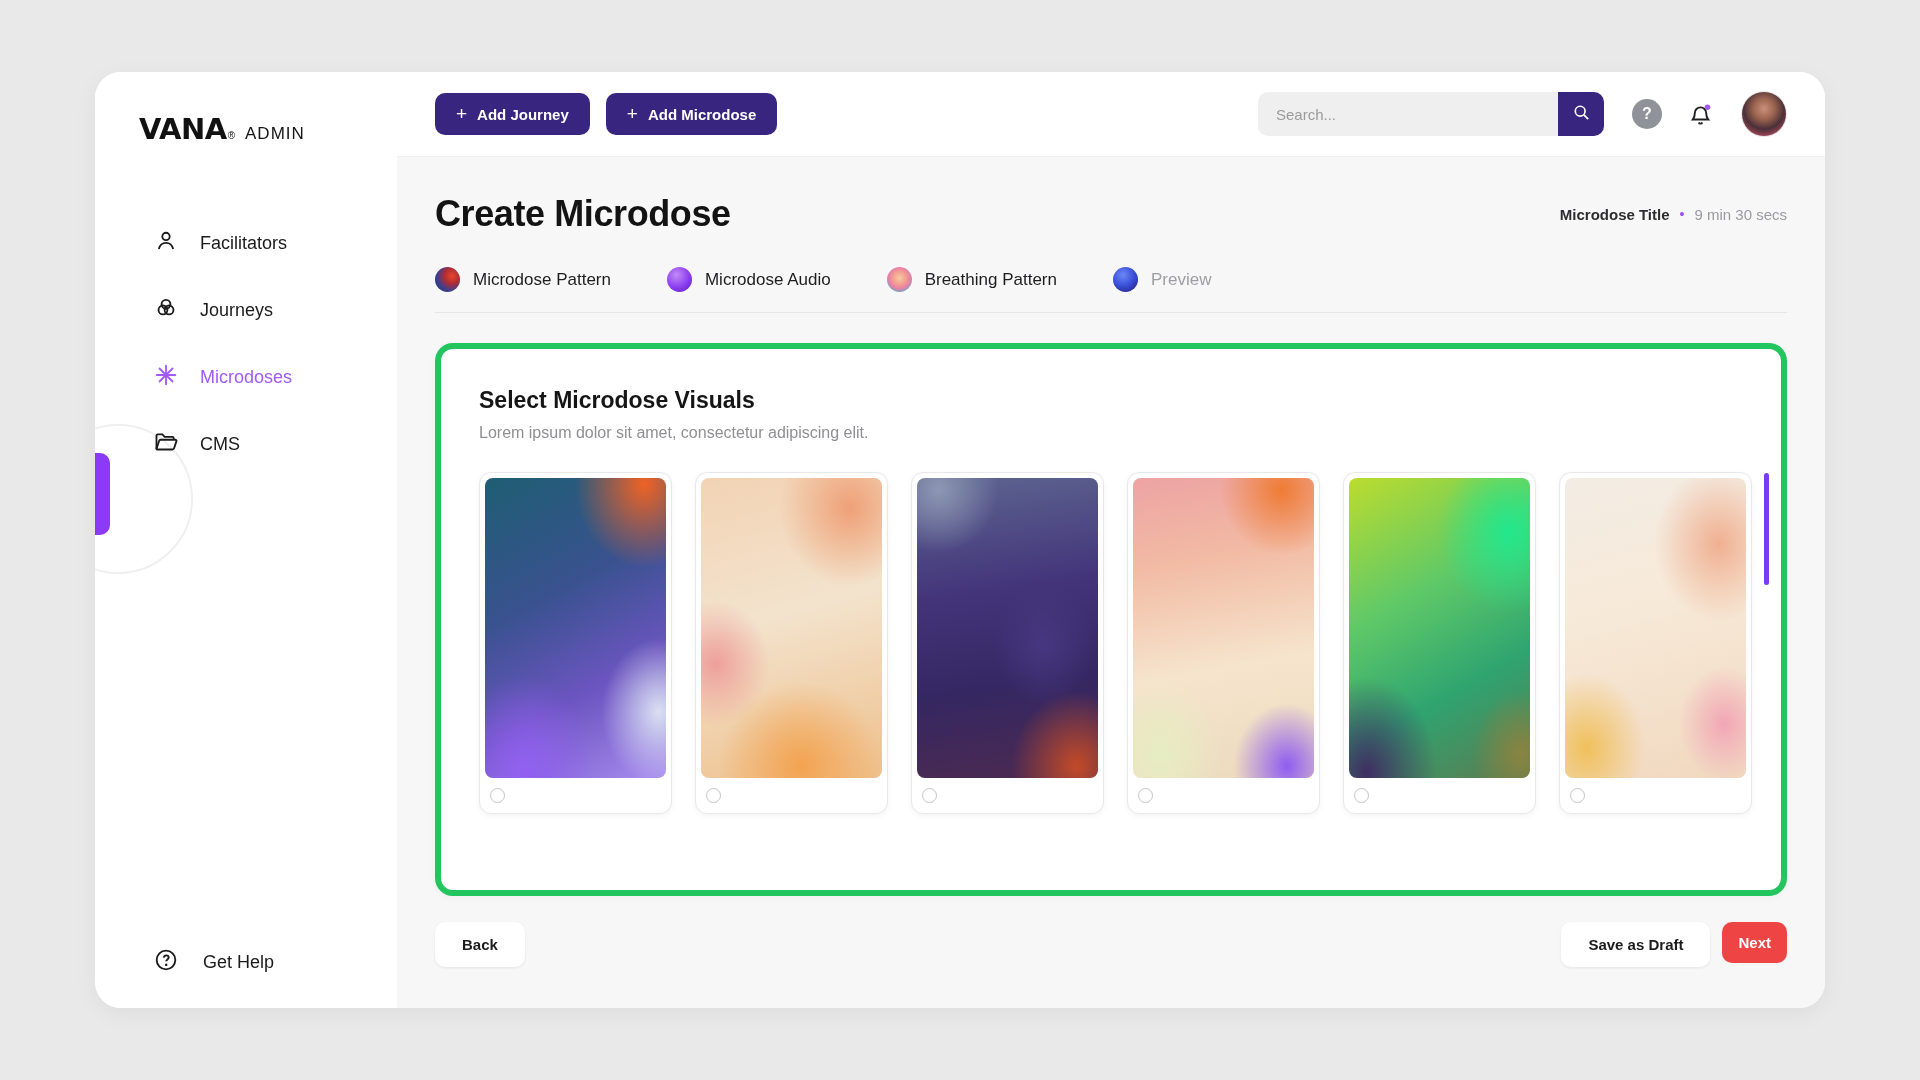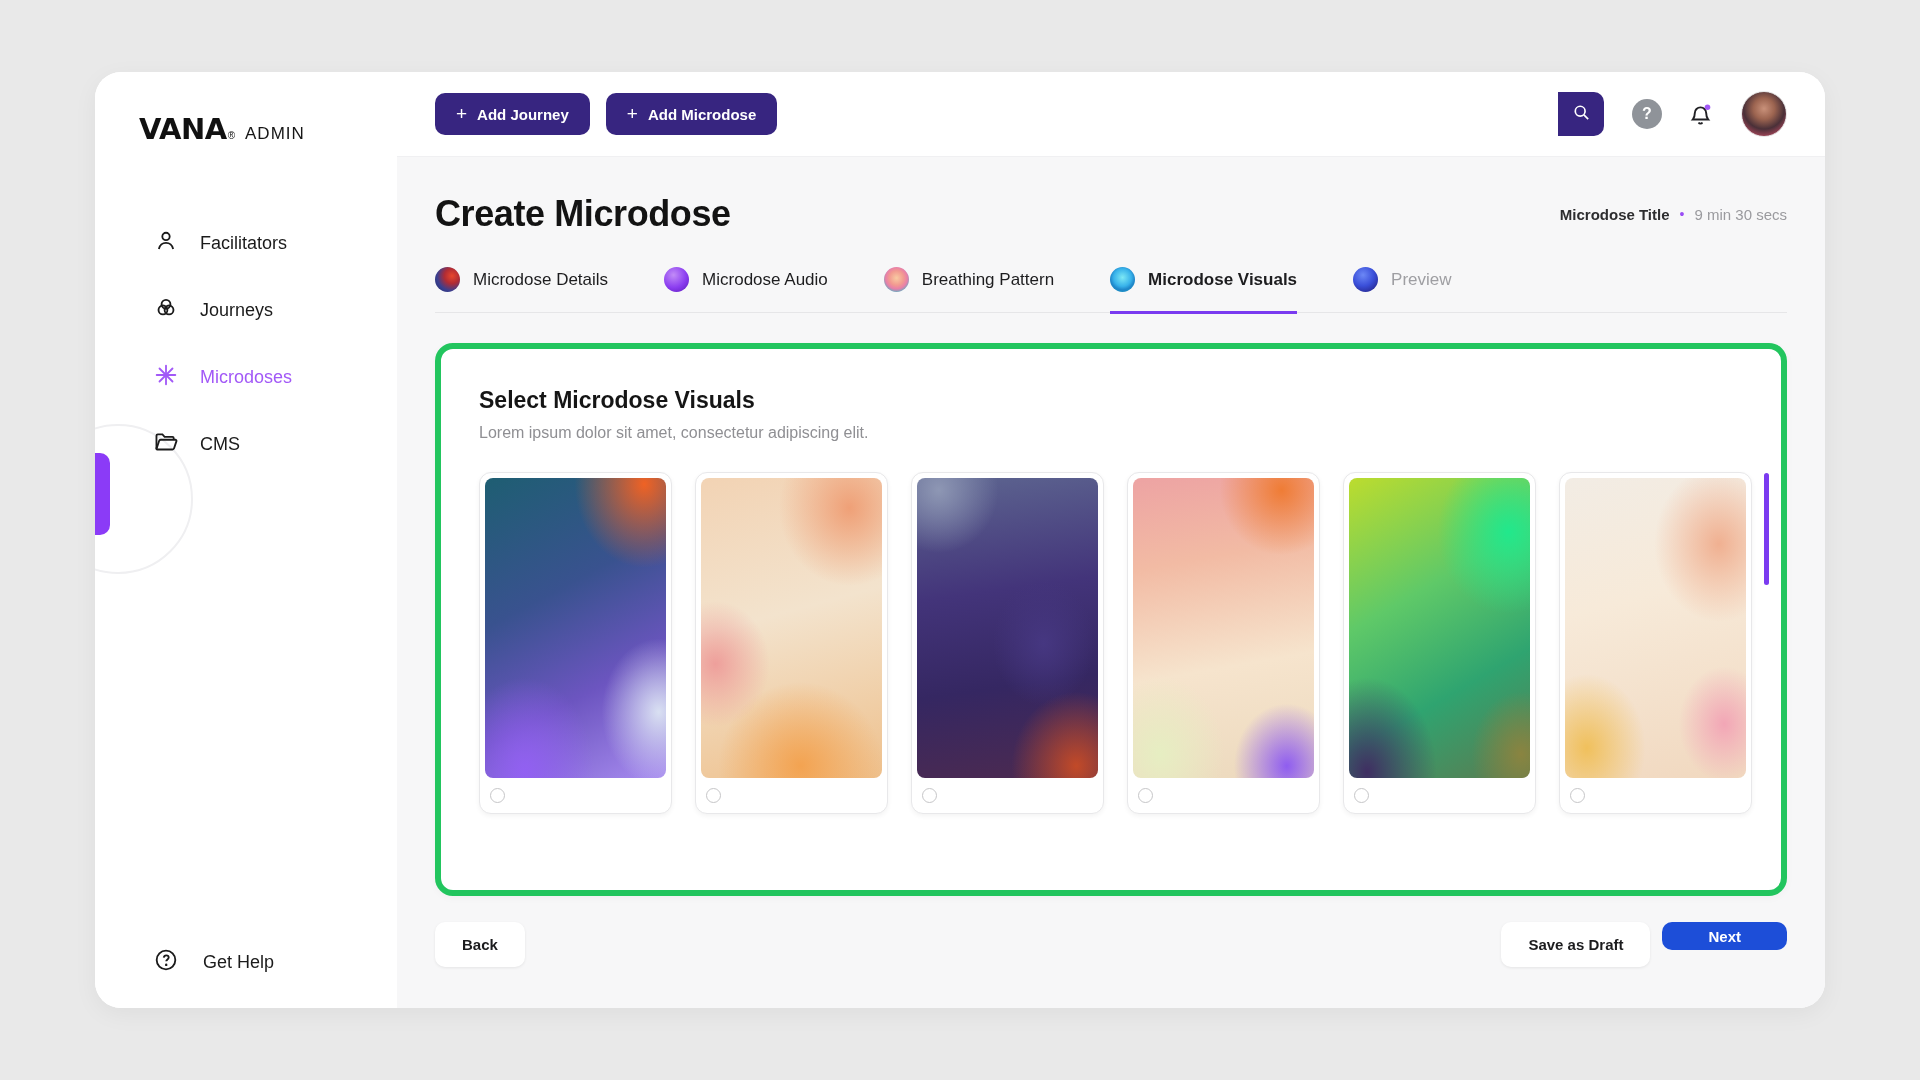--- a/index.html
+++ b/index.html
@@ -61,21 +61,21 @@
   .visuals{margin-top:30px;display:flex;gap:23px}
   .visual-card{width:193px;flex:0 0 193px;background:#fff;border:1px solid #e8e8ea;border-radius:12px;padding:5px;box-shadow:0 2px 5px rgba(0,0,0,.05);cursor:pointer}
   .visual-img{height:300px;border-radius:8px}
   .visual-radio-row{padding:10px 5px 5px}
   .radio{display:block;width:15px;height:15px;border:1.5px solid #c6c6c8;border-radius:50%;background:#fff}
   .panel-scrollbar{position:absolute;right:12px;top:124px;width:5px;height:112px;background:#7b3bf0;border-radius:3px;cursor:pointer}
 
   .footer-row{margin-top:26px;display:flex;align-items:center}
   .btn-light{height:45px;padding:0 27px;background:#fff;border:none;border-radius:10px;font-size:15px;font-weight:700;color:#1c1c1e;box-shadow:0 1px 3px rgba(0,0,0,.08);cursor:pointer;font-family:inherit}
   .footer-right{margin-left:auto;display:flex;gap:12px}
-  .btn-primary{height:28px;padding:0 46px;background:#1d4ed8;border:none;border-radius:10px;color:#fff;font-size:15px;font-weight:600;cursor:pointer;font-family:inherit}
+  .btn-primary{height:41px;padding:0 16px;background:#ef4444;border:none;border-radius:10px;color:#fff;font-size:15px;font-weight:600;cursor:pointer;font-family:inherit}
 </style>
 </head>
 <body>
 
 <div class="app">
 
   <aside class="sidebar">
     <div class="accent-ring"></div>
     <div class="accent-blob"></div>
 
@@ -135,20 +135,21 @@
       <button class="btn-dark">
         <span class="plus">+</span>
         <span>Add Journey</span>
       </button>
       <button class="btn-dark">
         <span class="plus">+</span>
         <span>Add Microdose</span>
       </button>
 
       <div class="search">
+        <input type="text" placeholder="Search..." style="">
         <button class="search-btn">
           <span><svg viewBox="0 0 24 24" width="21" height="21">
                 <circle cx="10.5" cy="10.5" r="5.6"></circle>
                 <line x1="14.8" y1="14.8" x2="19.6" y2="19.6"></line>
               </svg></span>
         </button>
       </div>
 
       <div class="help-circle">
         <span>?</span>
@@ -170,33 +171,29 @@
         <div class="meta">
           <span class="meta-title">Microdose Title</span>
           <span class="meta-dot">•</span>
           <span class="meta-duration">9 min 30 secs</span>
         </div>
       </div>
 
       <div class="tabs">
         <div class="tab">
           <span class="tab-icon" style="background: radial-gradient(circle at 68% 36%, rgb(232, 71, 44) 0%, rgb(177, 44, 52) 32%, rgb(58, 63, 144) 64%, rgb(34, 42, 104) 100%);"></span>
-          <span class="tab-label">Microdose Details</span>
+          <span class="tab-label">Microdose Pattern</span>
         </div>
         <div class="tab">
           <span class="tab-icon" style="background: radial-gradient(circle at 38% 32%, rgb(194, 140, 247) 0%, rgb(139, 61, 240) 55%, rgb(90, 24, 184) 100%);"></span>
           <span class="tab-label">Microdose Audio</span>
         </div>
         <div class="tab">
           <span class="tab-icon" style="background: radial-gradient(circle at 50% 44%, rgb(248, 203, 162) 0%, rgb(242, 154, 144) 38%, rgb(232, 127, 168) 58%, rgb(63, 185, 201) 82%, rgb(42, 166, 186) 100%);"></span>
           <span class="tab-label">Breathing Pattern</span>
-        </div>
-        <div class="tab active">
-          <span class="tab-icon" style="background: radial-gradient(circle at 50% 42%, rgb(125, 232, 245) 0%, rgb(56, 178, 234) 46%, rgb(31, 134, 201) 64%, rgb(24, 162, 186) 100%);"></span>
-          <span class="tab-label">Microdose Visuals</span>
         </div>
         <div class="tab upcoming">
           <span class="tab-icon" style="background: radial-gradient(circle at 40% 32%, rgb(108, 136, 246) 0%, rgb(58, 79, 217) 48%, rgb(42, 47, 158) 78%, rgb(92, 54, 201) 100%);"></span>
           <span class="tab-label">Preview</span>
         </div>
       </div>
 
       <div class="panel">
         <h2 class="panel-heading">Select Microdose Visuals</h2>
         <p class="panel-sub">Lorem ipsum dolor sit amet, consectetur adipiscing elit.</p>

